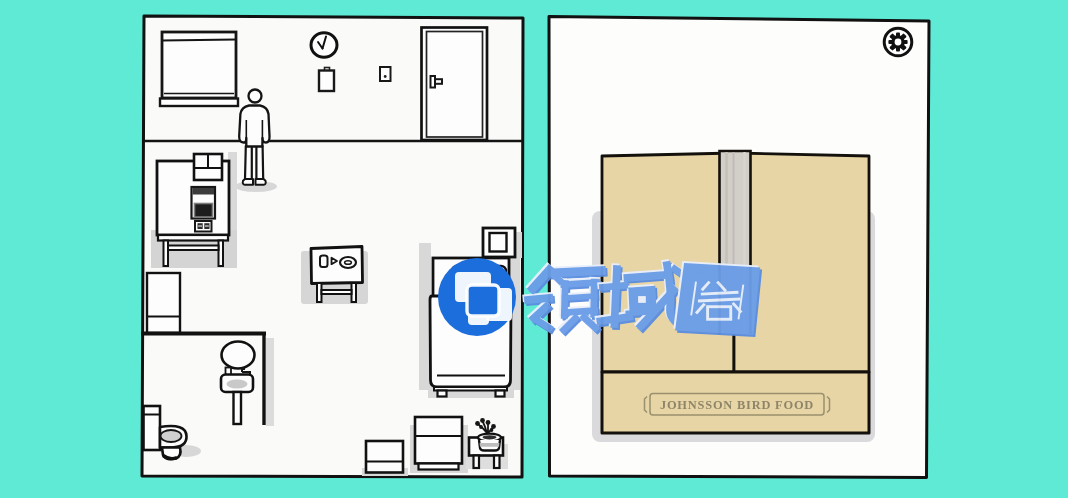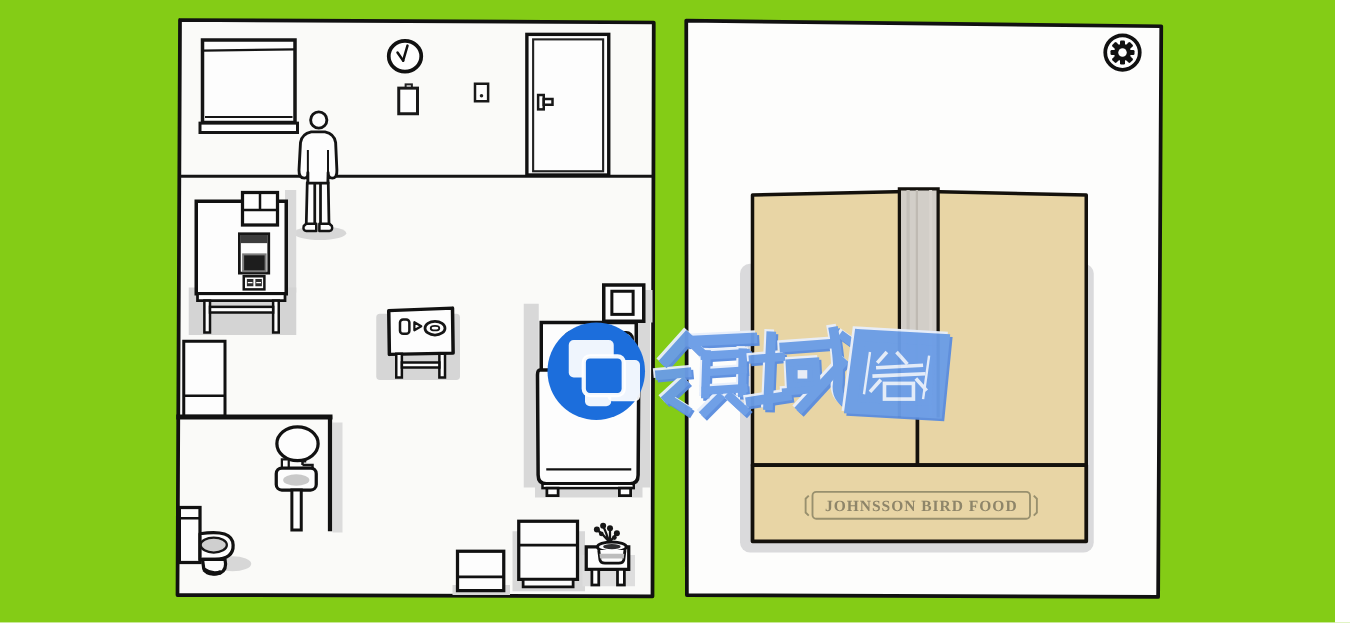--- a/index.html
+++ b/index.html
@@ -1,16 +1,16 @@
 <!DOCTYPE html>
 <html><head>
 <meta charset="utf-8">
 <style>
   html,body{margin:0;padding:0;background:#ffffff;}
-  #stage{position:relative;width:1068px;height:498px;background:#84cc16;overflow:hidden;
+  #stage{position:relative;width:1068px;height:498px;background:#5eead4;overflow:hidden;
          font-family:"Liberation Sans", sans-serif;}
   svg{position:absolute;left:0;top:0;}
 </style>
 </head>
 <body>
 <div id="stage">
 <svg width="1080" height="498" viewBox="0 0 1080 498">
 
   <g>
     <path d="M144,16 L523,18 L522,477 L142,476 Z" fill="#fafaf8" stroke="#111111" stroke-width="3" stroke-linejoin="round"></path>

